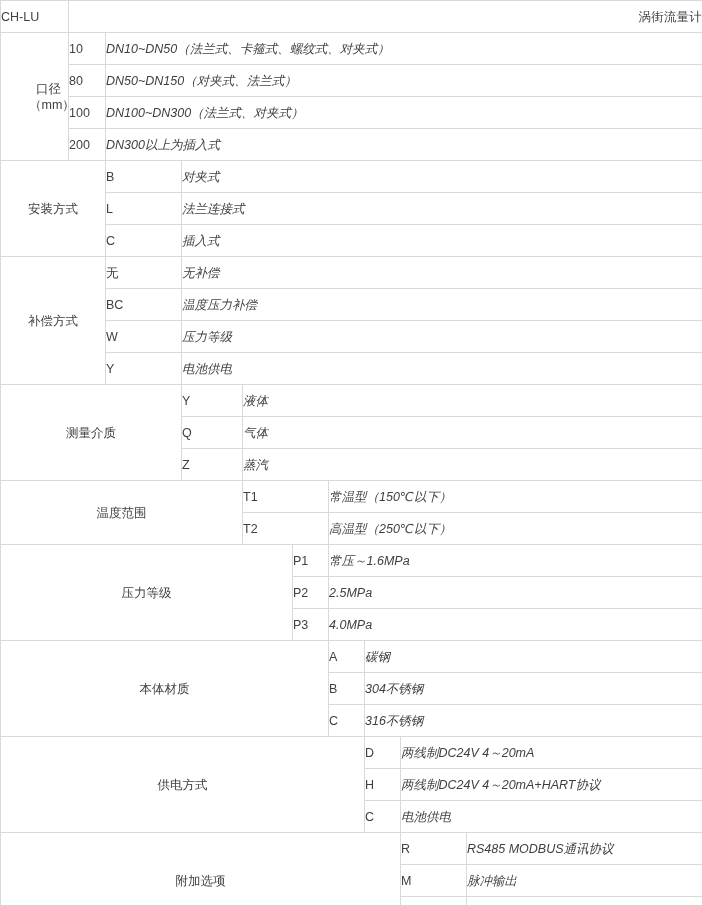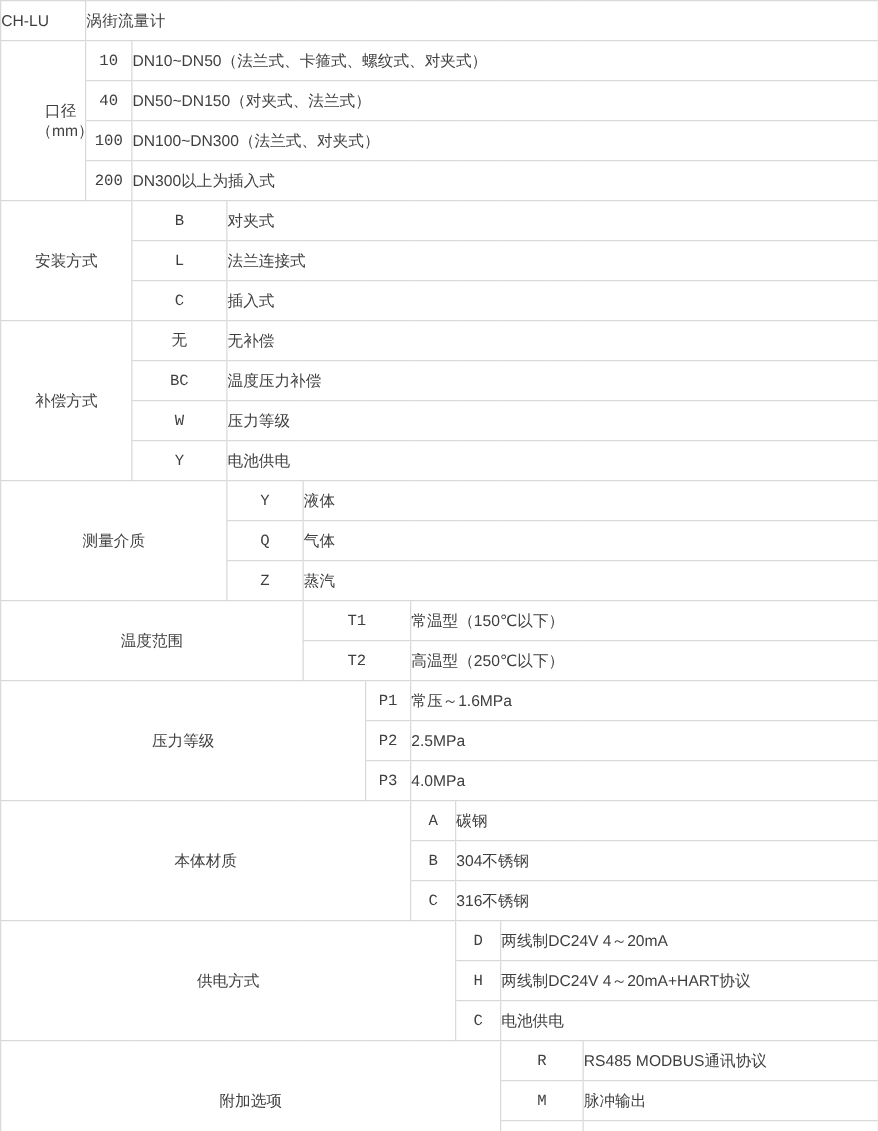--- a/index.html
+++ b/index.html
@@ -34,34 +34,34 @@
     font-size: 12.5px;
     color: #3f3f3f;
   }
   .label {
     text-align: center;
     font-size: 13px;
     color: #3f3f3f;
     padding: 0 6px;
   }
   .code {
-    text-align: center;
+    text-align: left;
     font-size: 12.5px;
     color: #3f3f3f;
-    font-family: Liberation Mono, monospace;
   }
   .desc {
     text-align: left;
     padding-left: 9px;
     font-size: 12.5px;
     color: #3f3f3f;
+    font-style: italic;
   }
   .title-cell {
     padding-left: 10px;
-    text-align: left;
+    text-align: right;
     font-size: 13px;
     letter-spacing: 0.2px;
   }
   .model-cell {
     padding-left: 9px;
     text-align: left;
     font-size: 13px;
     margin-top: 24px;
   }
   .label-center-block {
@@ -100,21 +100,21 @@
 
     <tr>
       <td rowspan="4" class="label">
         <span class="label-center-block">口径</span>
         <span class="label-center-block">（mm）</span>
       </td>
       <td class="code">10</td>
       <td class="desc" colspan="11">DN10~DN50（法兰式、卡箍式、螺纹式、对夹式）</td>
     </tr>
     <tr>
-      <td class="code">40</td>
+      <td class="code">80</td>
       <td class="desc" colspan="11">DN50~DN150（对夹式、法兰式）</td>
     </tr>
     <tr>
       <td class="code">100</td>
       <td class="desc" colspan="11">DN100~DN300（法兰式、对夹式）</td>
     </tr>
     <tr>
       <td class="code">200</td>
       <td class="desc" colspan="11">DN300以上为插入式</td>
     </tr>

